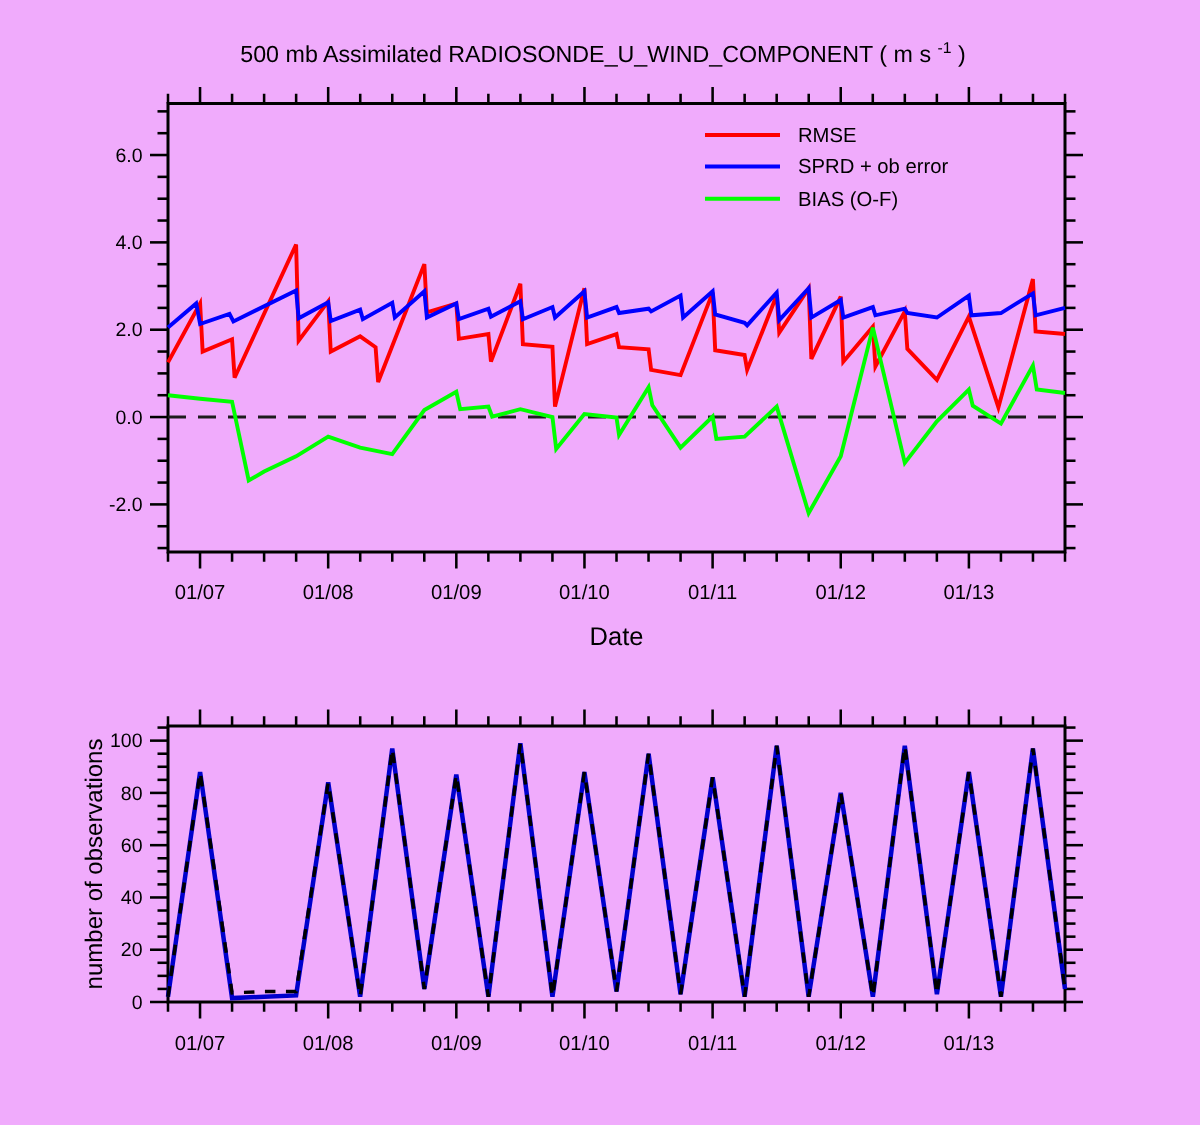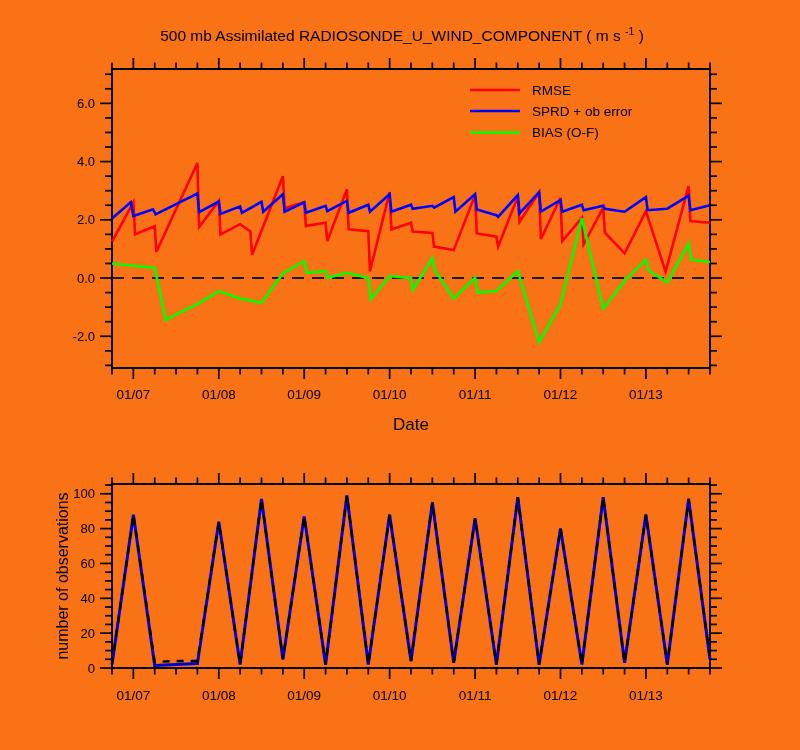--- a/index.html
+++ b/index.html
@@ -1,16 +1,16 @@
 <!DOCTYPE html>
 <html><head>
 <meta charset="utf-8">
 <style>
   html,body{margin:0;padding:0;background:#ffffff;}
-  .figure{width:800px;height:750px;position:relative;background:#f97316;overflow:hidden;}
+  .figure{width:800px;height:750px;position:relative;background:#f0abfc;overflow:hidden;}
   svg text{font-family:"Liberation Sans","DejaVu Sans",sans-serif;fill:#000000;}
   .title-text{font-size:15.5px;}
   .tick-label{font-size:13px;}
   .date-label{font-size:13.5px;}
   .xaxis-title{font-size:17px;}
   .yaxis-title{font-size:16px;}
   .legend-label{font-size:13.5px;}
 </style>
 </head>
 <body>

